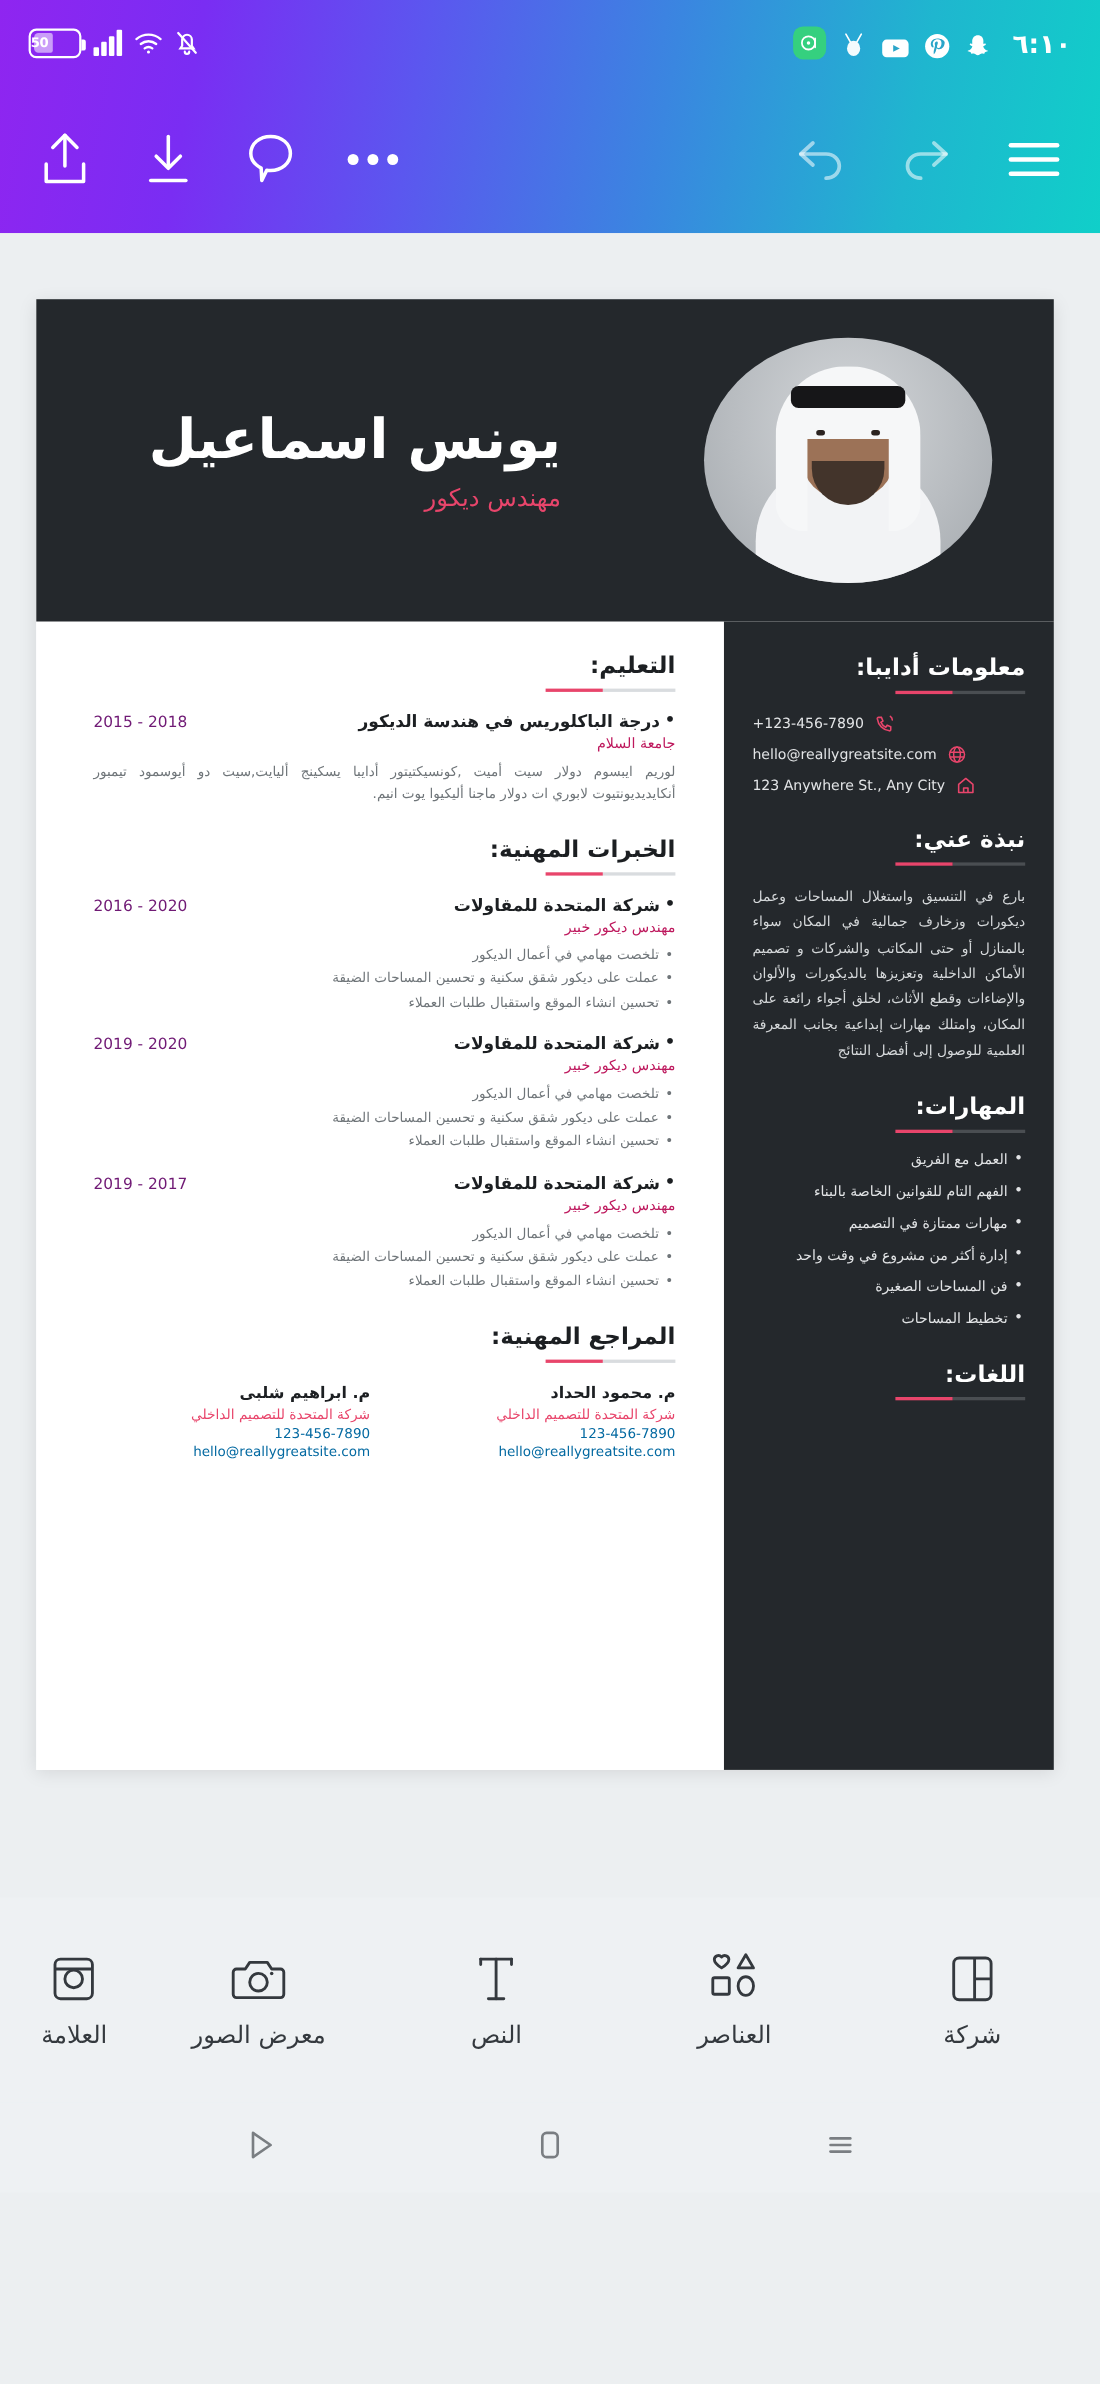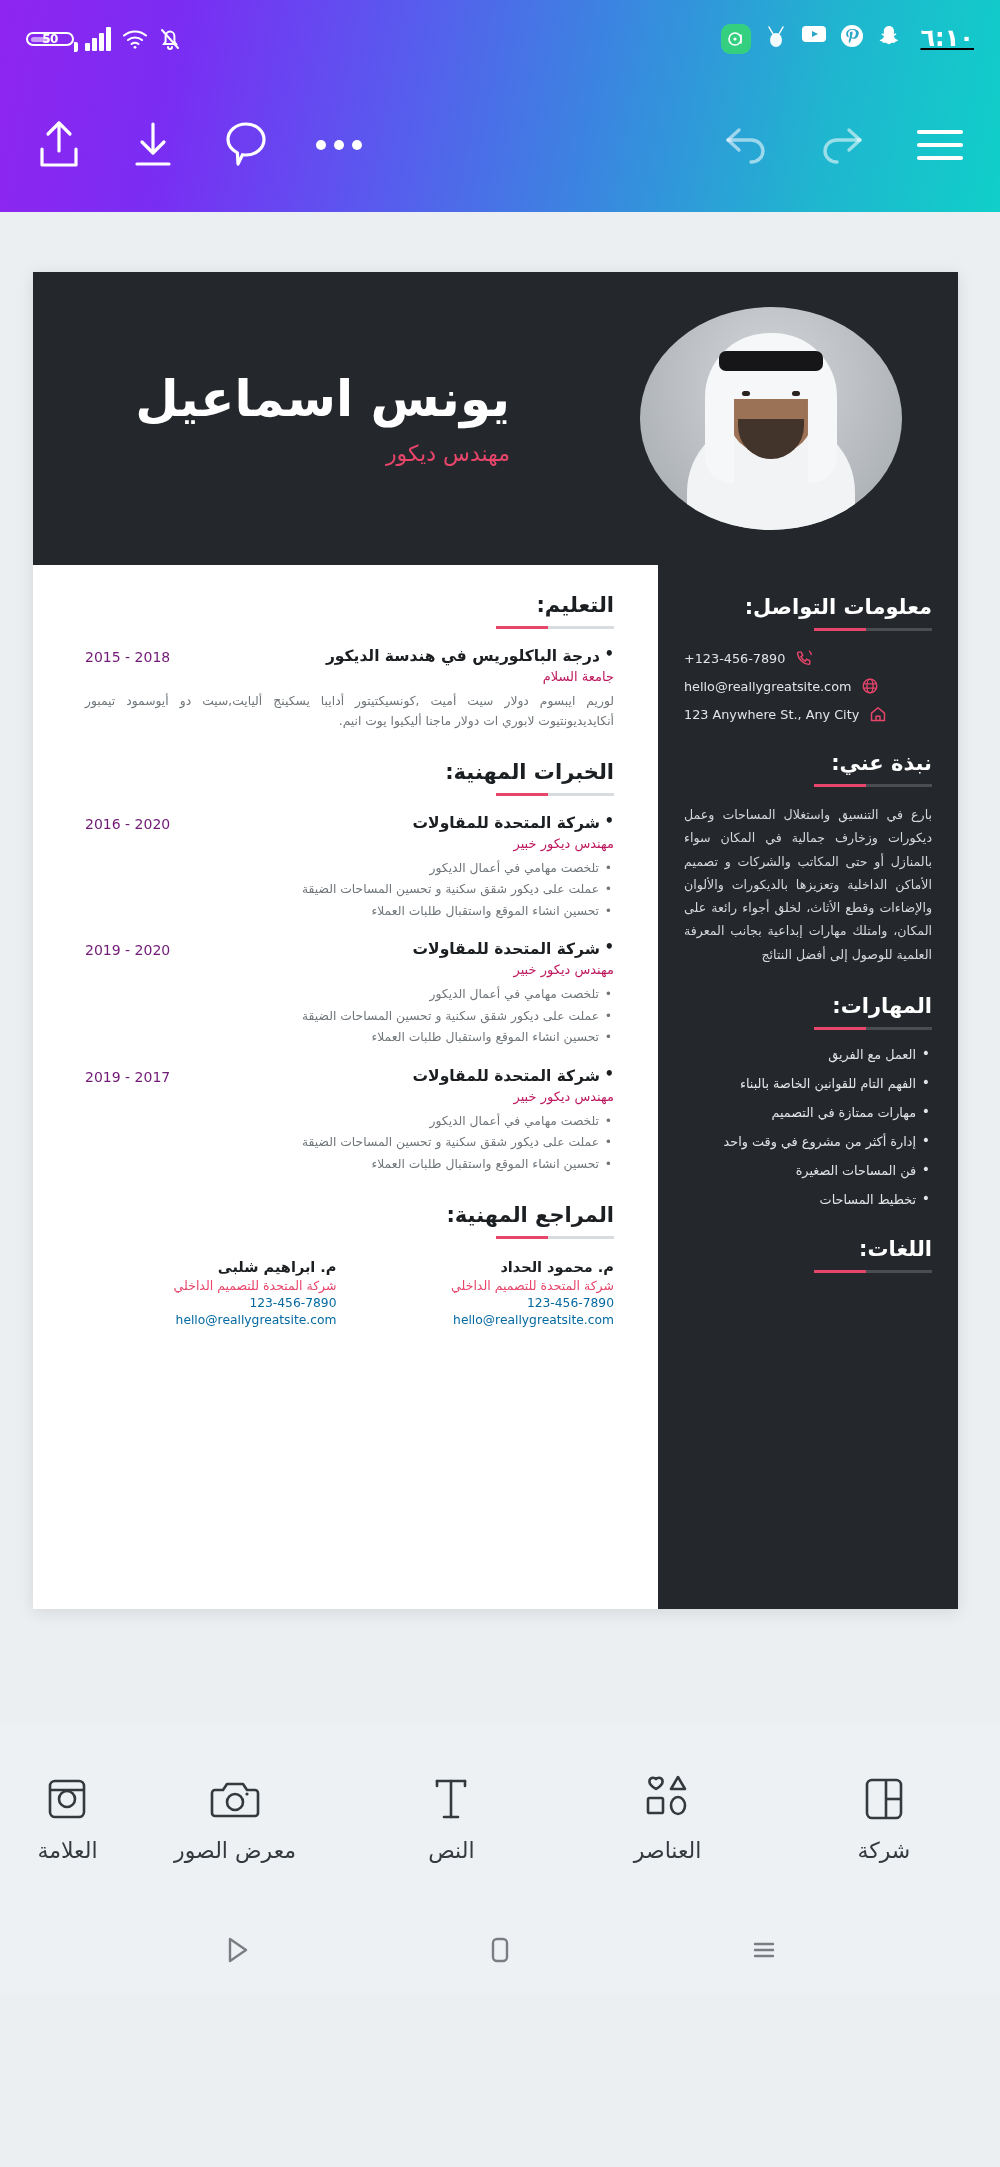--- a/index.html
+++ b/index.html
@@ -17,25 +17,25 @@
     background: linear-gradient(100deg, #8f25f0 0%, #7a2df3 18%, #5b57ef 38%, #3a86e0 60%, #1fb6cf 82%, #10cfc9 100%);
     position: relative;
   }
   .statusbar {
     height: 78px;
     display: flex; align-items: center;
     padding: 0 26px;
     direction: ltr;
   }
   .sb-left { display: flex; align-items: center; gap: 11px; }
-  .sb-right { display: flex; align-items: flex-start; gap: 13px; margin-left: auto; text-decoration: underline; }
+  .sb-right { display: flex; align-items: flex-end; gap: 13px; margin-left: auto; }
   .sb-icon { display: block; }
   .battery {
-    width: 48px; height: 14px; border: 2.6px solid #fff; border-radius: 7px;
-    position: relative; display: flex; align-items: center; justify-content: center;
+    width: 48px; height: 27px; border: 2.6px solid #fff; border-radius: 7px;
+    position: relative; display: flex; align-items: center; 
   }
   .battery::after {
     content: ""; position: absolute; right: -6px; top: 8px;
     width: 4px; height: 10px; background: #fff; border-radius: 0 2px 2px 0;
   }
   .battery-fill {
     position: absolute; left: 2.5px; top: 2.5px; bottom: 2.5px; width: 17px;
     background: rgba(255,255,255,.55); border-radius: 4px 2px 2px 4px;
   }
   .battery-txt { font-size: 12px; color: #fff; font-weight: 700; position: relative; z-index: 2; letter-spacing:-.5px;}
@@ -329,21 +329,21 @@
         <div class="r-name">يونس اسماعيل</div>
         <div class="r-role">مهندس ديكور</div>
       </div>
     </div>
 
     <div class="r-body">
 
       <div class="r-right">
 
         <div class="h-sec">
-          <div class="h-txt">معلومات التواصل:</div>
+          <div class="h-txt">معلومات أدايبا:</div>
           <div class="h-rule">
               <span class="a"></span>
               <span class="b"></span>
             </div>
         </div>
         <div class="contact-list">
           <div class="contact-row">
             <svg class="cicon" viewBox="0 0 20 20" fill="none" stroke="#e8456b" stroke-width="1.6" stroke-linecap="round">
               <path d="M4 3.5h3l1.5 3.6-2 1.4a10 10 0 0 0 4.9 4.9l1.4-2 3.6 1.5v3c0 .7-.6 1.3-1.3 1.2C8.6 16.3 3.7 11.4 2.8 4.8A1.2 1.2 0 0 1 4 3.5z"></path>
               <path d="M16 2.5a4.4 4.4 0 0 1 2 3.6"></path>

